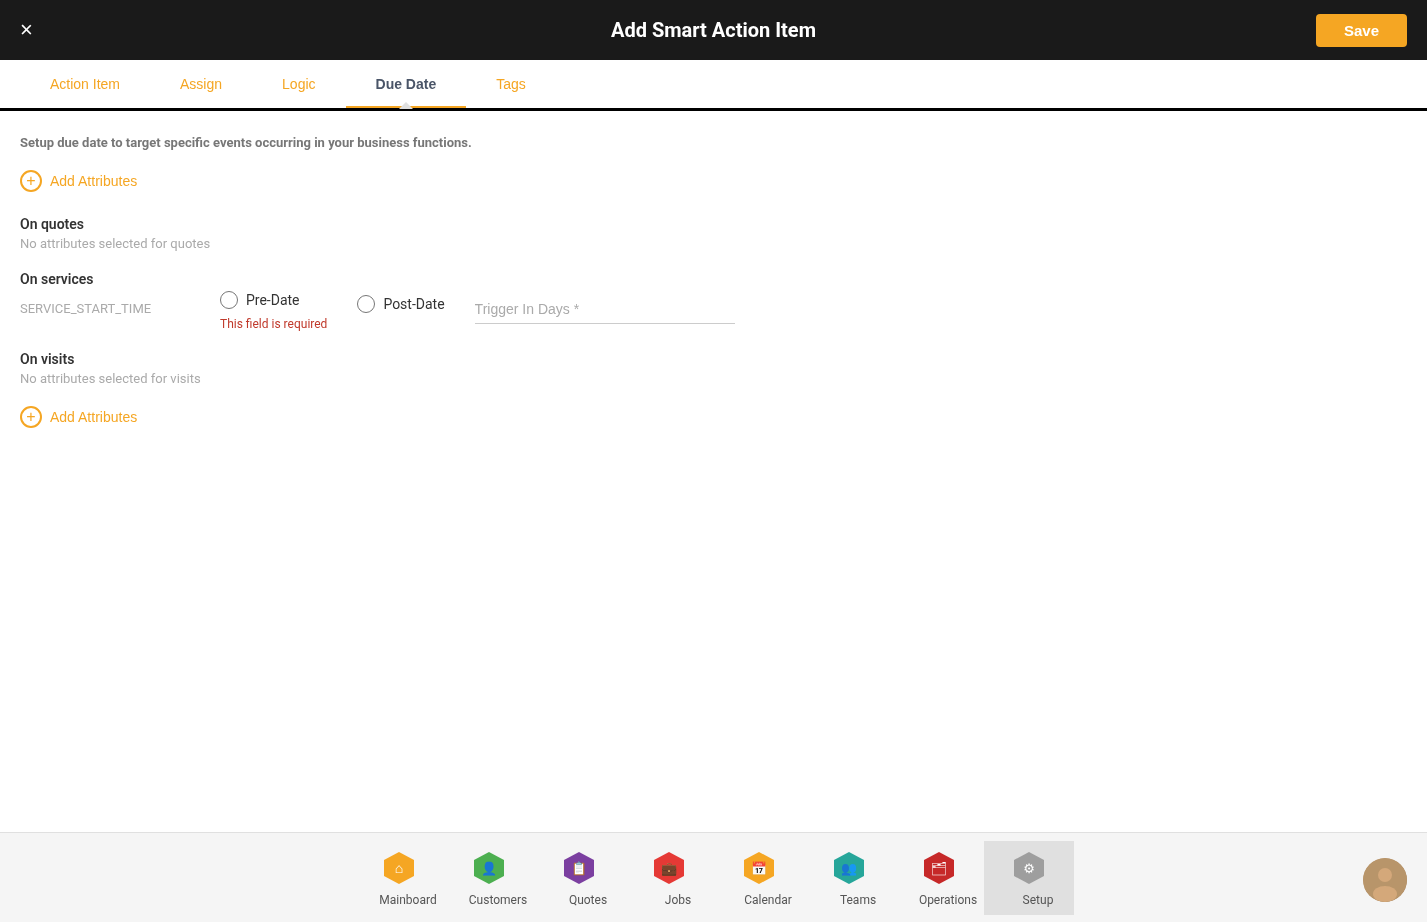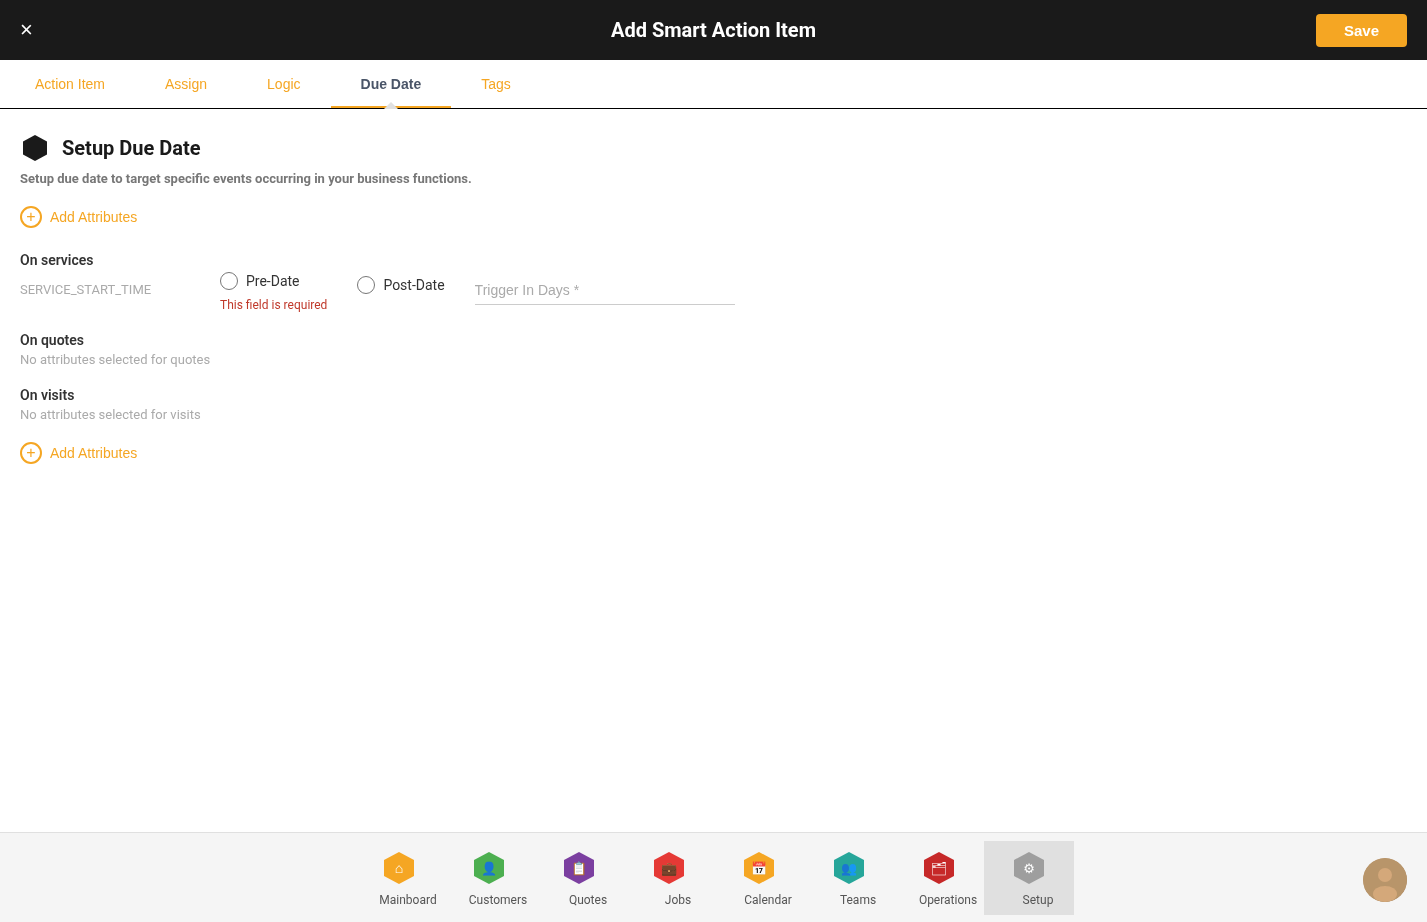--- a/index.html
+++ b/index.html
@@ -39,22 +39,22 @@
       font-size: 15px;
       font-weight: 600;
       padding: 8px 28px;
       border-radius: 4px;
       cursor: pointer;
     }
 
     
     .tabs {
       display: flex;
-      border-bottom: 1px solid #000000;
-      padding: 0 5px;
+      border-bottom: 3px solid #000000;
+      padding: 0 20px;
       flex-shrink: 0;
     }
     .tab {
       padding: 16px 30px;
       font-size: 14px;
       color: #f5a623;
       cursor: pointer;
       position: relative;
       border: none;
       background: none;
@@ -283,34 +283,31 @@
 <div class="tabs">
   <button class="tab">Action Item</button>
   <button class="tab">Assign</button>
   <button class="tab">Logic</button>
   <button class="tab active">Due Date</button>
   <button class="tab">Tags</button>
 </div>
 
 <div class="main-content">
 
-  <div class="section-header">
-    <div class="hex-icon">
-      <svg viewBox="0 0 30 30" xmlns="http://www.w3.org/2000/svg">
-        <polygon points="15,2 27,8.5 27,21.5 15,28 3,21.5 3,8.5" fill="#1a1a1a"></polygon>
-      </svg>
-    </div>
-    <span class="section-title">Setup Due Date</span>
-  </div>
   <p class="section-subtitle">Setup due date to target specific events occurring in your business functions.</p>
 
   <button class="add-attr-btn">
     <div class="add-attr-circle">+</div>
     <span>Add Attributes</span>
   </button>
+
+  <div>
+    <p class="on-section-label">On quotes</p>
+    <p class="no-attr-text">No attributes selected for quotes</p>
+  </div>
 
   <div>
     <p class="on-section-label">On services</p>
     <div class="service-row">
       <span class="service-field-label">SERVICE_START_TIME</span>
       <div class="radio-options">
         <div class="radio-row">
           <input type="radio" class="radio-input" name="date-type" style="">
           <span class="radio-label">Pre-Date</span>
         </div>
@@ -318,25 +315,20 @@
       </div>
       <div class="radio-row" style="margin-top: 4px;">
         <input type="radio" class="radio-input" name="date-type" style="">
         <span class="radio-label">Post-Date</span>
       </div>
       <input type="text" class="trigger-input" style="margin-top: 4px;" placeholder="Trigger In Days *">
     </div>
   </div>
 
   <div>
-    <p class="on-section-label">On quotes</p>
-    <p class="no-attr-text">No attributes selected for quotes</p>
-  </div>
-
-  <div>
     <p class="on-section-label">On visits</p>
     <p class="no-attr-text">No attributes selected for visits</p>
   </div>
 
   <button class="add-attr-btn">
     <div class="add-attr-circle">+</div>
     <span>Add Attributes</span>
   </button>
 
 </div>

